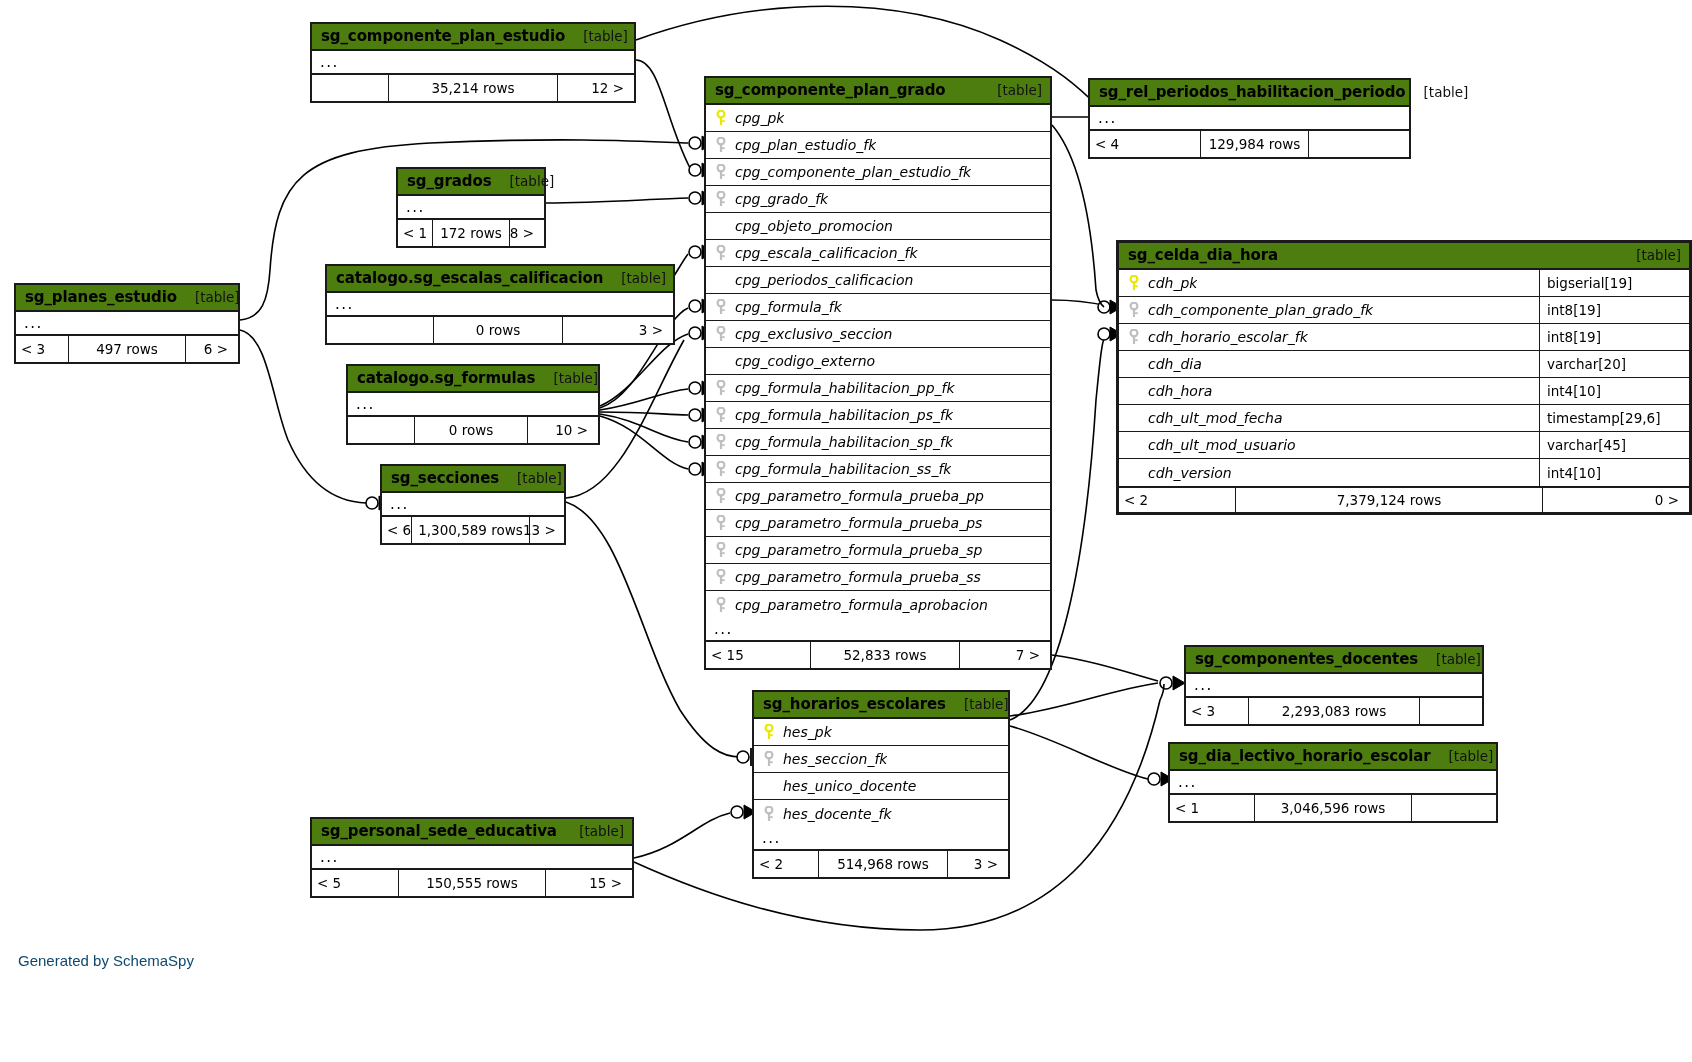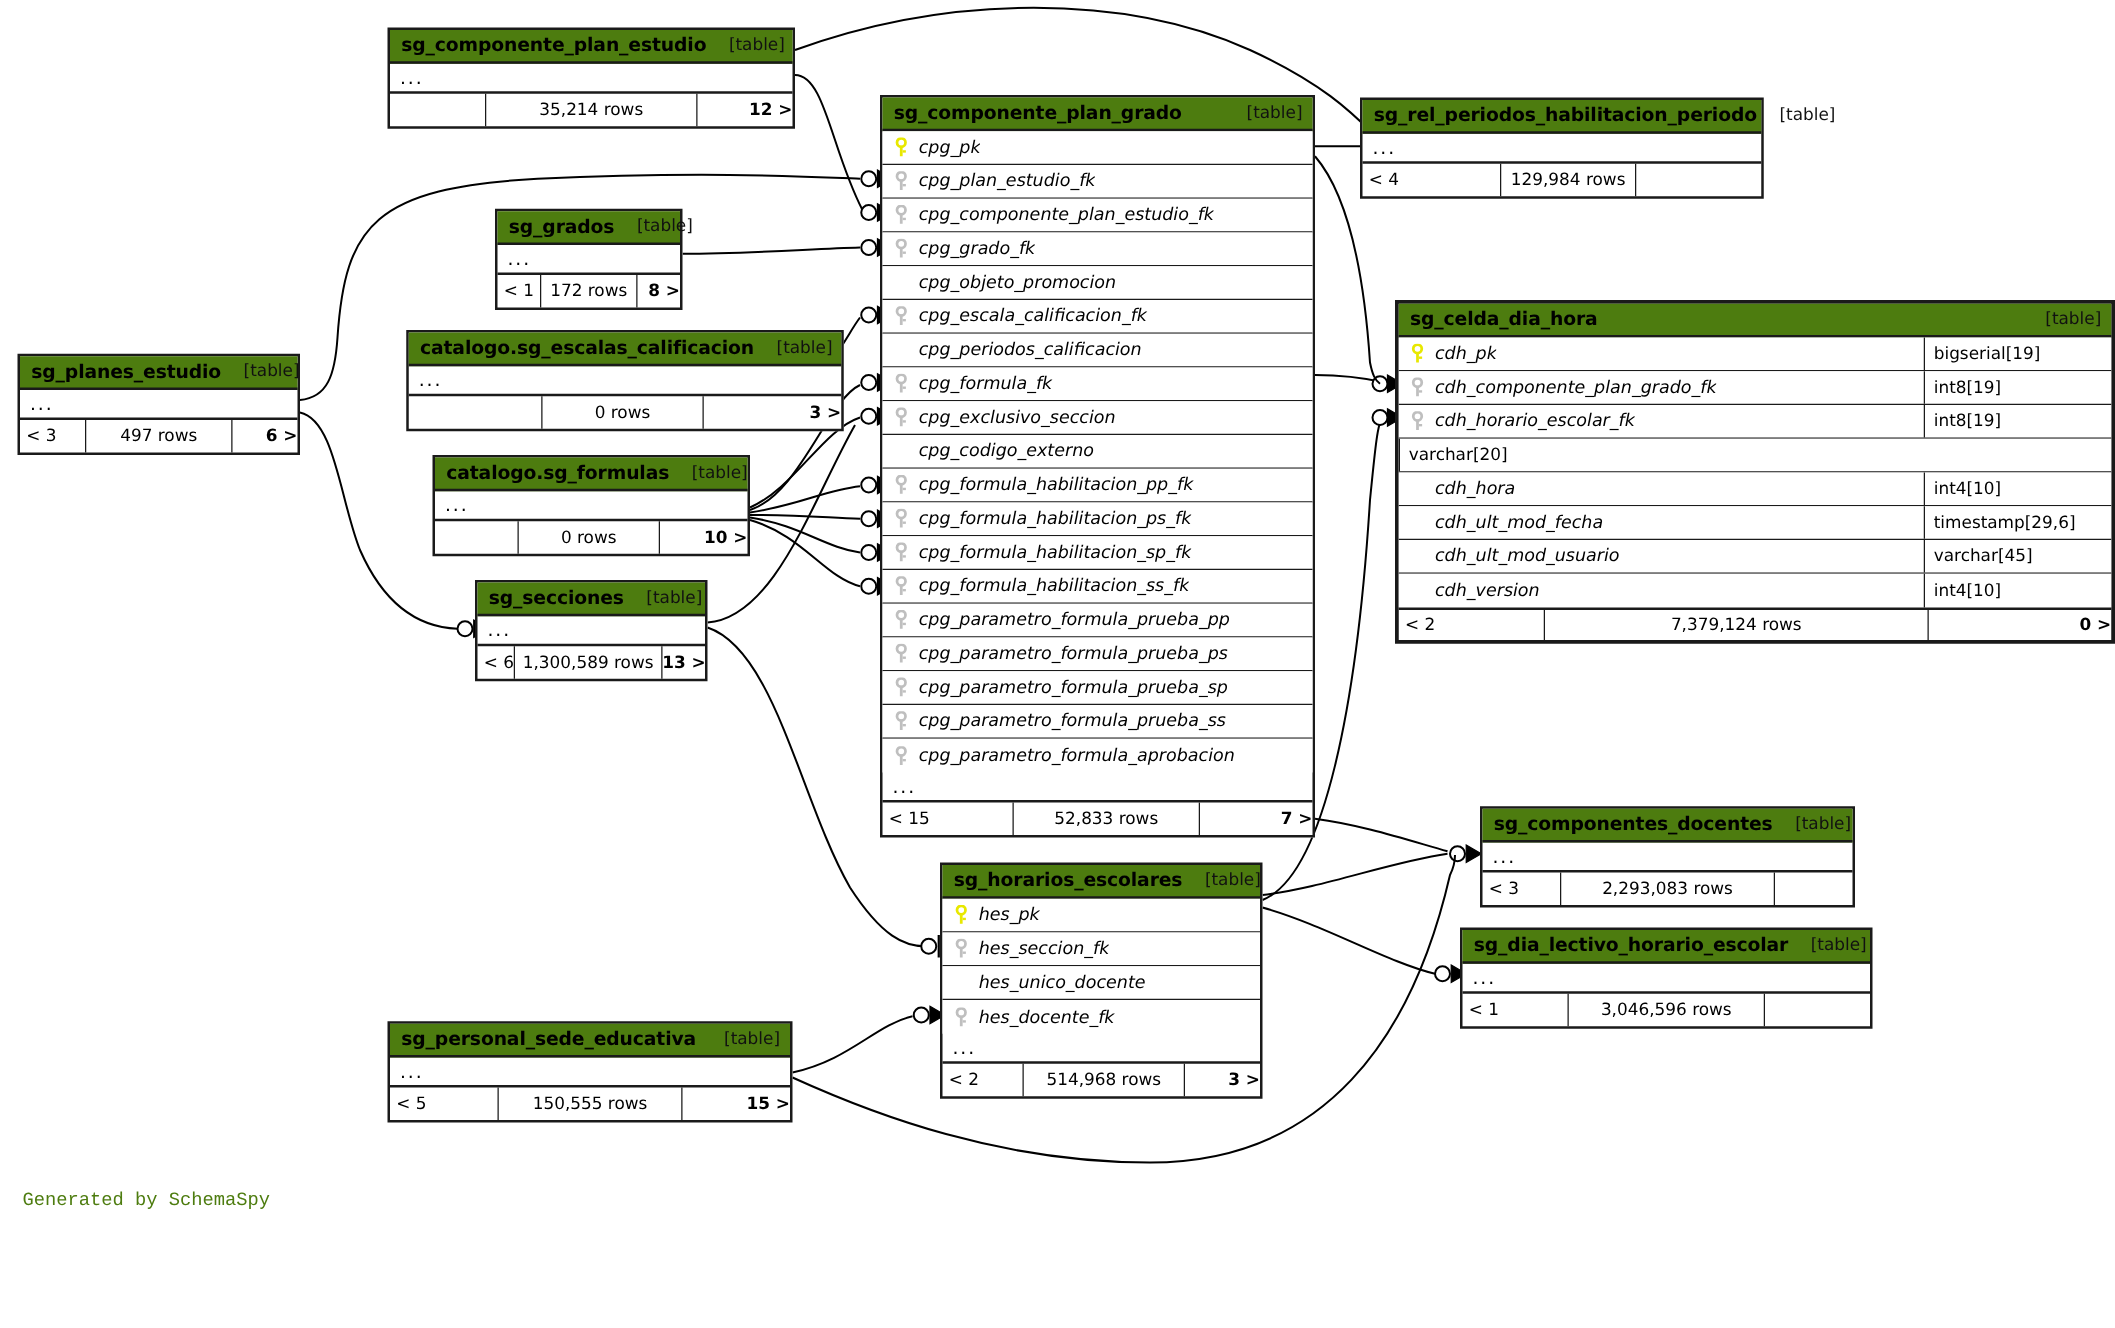--- a/index.html
+++ b/index.html
@@ -152,31 +152,30 @@
   }
   .foot-rows {
     flex: 1 1 auto;
     justify-content: center;
     border-left: 1.5px solid #1a1a1a;
     border-right: 1.5px solid #1a1a1a;
     padding: 0 6px;
   }
   .foot-out {
     justify-content: flex-end;
-    padding-right: 0;
-    font-weight: bold;
+    padding-right: 10px;
   }
 
   #credit {
     position: absolute;
     left: 18px;
     top: 952px;
     font-size: 15px;
-    color: #4d7c0f;
-    font-family: Liberation Mono, monospace;
+    color: #0c4a6e;
+    font-family: Liberation Sans, sans-serif;
   }
 </style>
 </head>
 <body>
 
 <div id="canvas">
 
   <svg id="edges" viewBox="0 0 1692 1062">
 
     <path d="M 636 60 C 660 60 665 120 690 168"></path>
@@ -592,20 +591,28 @@
             <span class="keyico"><svg viewBox="0 0 14 16" width="14" height="16">
                 <circle cx="7" cy="4" r="3.4" fill="none" stroke="#bfbfbf" stroke-width="2.2"></circle>
                 <rect x="5.9" y="6.6" width="2.2" height="8.4" fill="#bfbfbf"></rect>
                 <rect x="8.1" y="10.2" width="2.6" height="1.9" fill="#bfbfbf"></rect>
               </svg></span>
             <span class="col-name">cdh_horario_escolar_fk</span>
           </div>
           <div class="col-type">int8[19]</div>
         </div>
         <div class="col-row">
+          <div class="col-left">
+            <span class="keyico blank"><svg viewBox="0 0 14 16" width="14" height="16">
+                <circle cx="7" cy="4" r="3.4" fill="none" stroke="#bfbfbf" stroke-width="2.2"></circle>
+                <rect x="5.9" y="6.6" width="2.2" height="8.4" fill="#bfbfbf"></rect>
+                <rect x="8.1" y="10.2" width="2.6" height="1.9" fill="#bfbfbf"></rect>
+              </svg></span>
+            <span class="col-name">cdh_dia</span>
+          </div>
           <div class="col-type">varchar[20]</div>
         </div>
         <div class="col-row">
           <div class="col-left">
             <span class="keyico blank"><svg viewBox="0 0 14 16" width="14" height="16">
                 <circle cx="7" cy="4" r="3.4" fill="none" stroke="#bfbfbf" stroke-width="2.2"></circle>
                 <rect x="5.9" y="6.6" width="2.2" height="8.4" fill="#bfbfbf"></rect>
                 <rect x="8.1" y="10.2" width="2.6" height="1.9" fill="#bfbfbf"></rect>
               </svg></span>
             <span class="col-name">cdh_hora</span>

